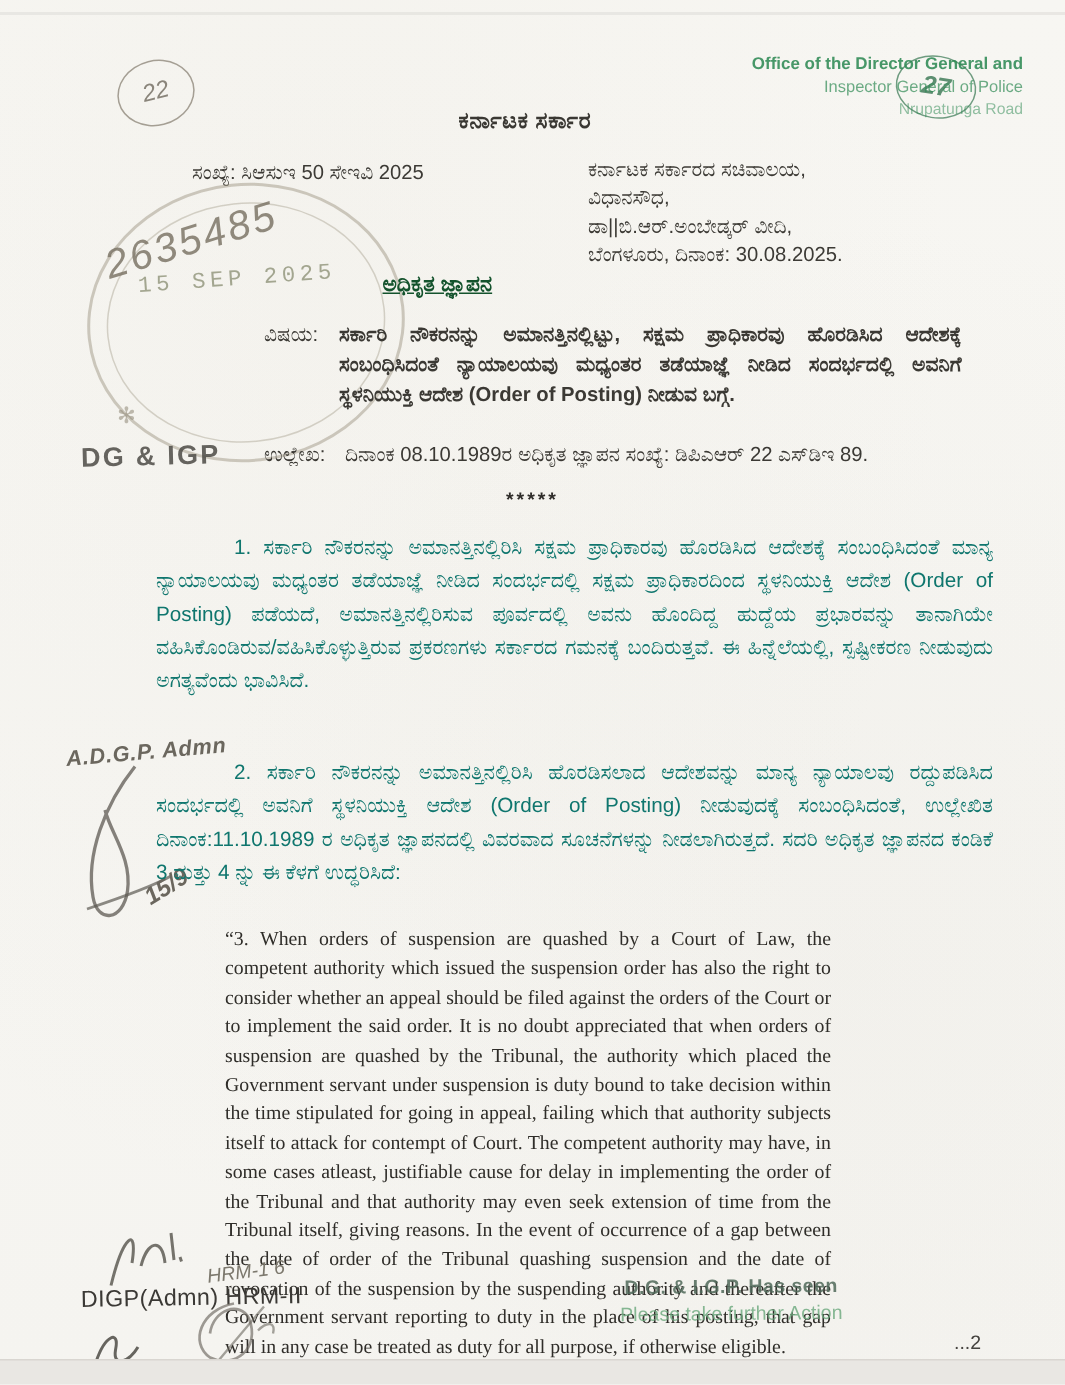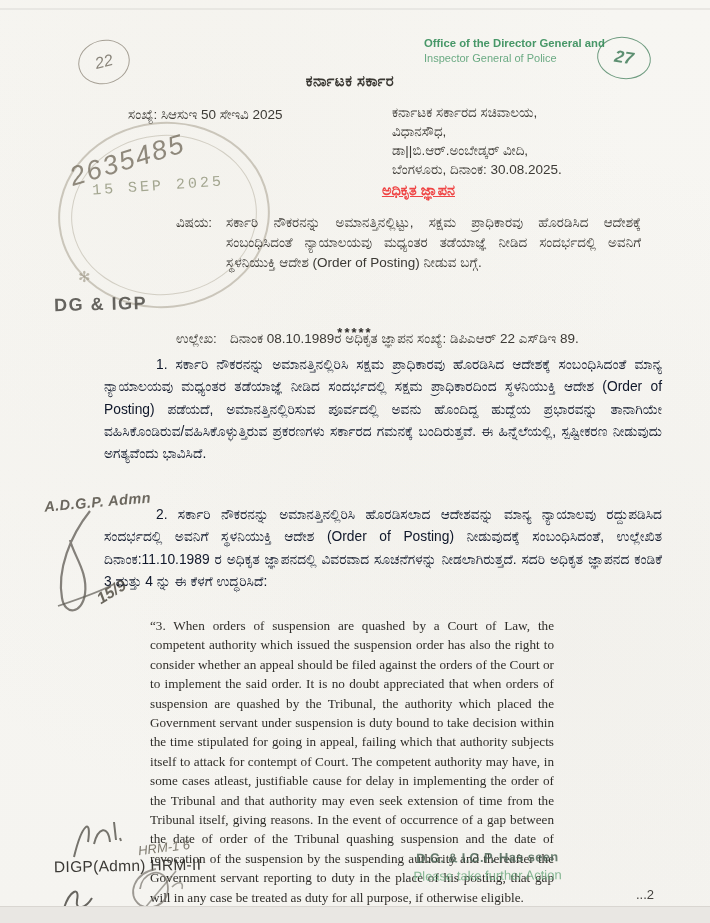--- a/index.html
+++ b/index.html
@@ -18,53 +18,53 @@
   .scan-top{position:absolute;left:0;top:8px;width:710px;height:2px;background:#e3e1dd;opacity:.7;}
   .scan-bottom{position:absolute;left:0;top:906px;width:710px;height:17px;background:#e9e7e3;border-top:1px solid #d9d6d1;}
   .abs{position:absolute;}
   .kn{font-family:"Liberation Sans","DejaVu Sans",sans-serif;}
   .en-serif{font-family:"Liberation Serif","DejaVu Serif",serif;}
 
   
   .govt-title{left:240px;top:72px;width:220px;text-align:center;font-size:15px;font-weight:bold;letter-spacing:.5px;color:#3a3833;}
   .letter-no{left:128px;top:107px;font-size:13.5px;color:#3c3a35;}
   .addr{left:392px;top:103px;width:266px;text-align:left;font-size:13.5px;line-height:19px;color:#3c3a35;}
-  .memo-title{left:255px;top:182px;width:200px;text-align:right;font-size:14.5px;font-weight:bold;text-decoration:underline;color:#ef4444;}
+  .memo-title{left:255px;top:182px;width:200px;text-align:left;font-size:14.5px;font-weight:bold;text-decoration:underline;color:#14532d;}
 
   
   .circle-note{border:1.6px solid #a59f94;border-radius:50%;display:flex;align-items:center;justify-content:center;color:#8a857b;font-style:italic;}
   .circle-left{left:78px;top:40px;width:50px;height:42px;transform:rotate(-14deg);font-size:16px;}
   .circle-right{left:597px;top:37px;width:52px;height:40px;transform:rotate(9deg);border-color:#6f9c80;color:#5d8f71;font-size:17px;font-weight:bold;}
-  .office-stamp{left:424px;top:36px;width:278px;text-align:left;line-height:15px;}
+  .office-stamp{left:404px;top:36px;width:278px;text-align:right;line-height:15px;}
   .office-stamp .l1{font-size:11.3px;font-weight:bold;color:rgba(47,138,84,.88);}
   .office-stamp .l2{font-size:11px;font-weight:normal;color:rgba(47,138,84,.70);}
   .office-stamp .l3{font-size:10.5px;color:rgba(47,138,84,.52);}
   .office-stamp .l4{font-size:10.5px;color:rgba(47,138,84,.55);letter-spacing:.4px;}
 
   .round-stamp{left:58px;top:122px;width:208px;height:182px;border:2px solid rgba(168,161,144,.55);border-radius:50%;transform:rotate(-6deg);}
   .round-stamp .inner{position:absolute;left:11px;top:11px;right:11px;bottom:11px;border:1.4px solid rgba(168,161,144,.45);border-radius:50%;}
   .stamp-number{left:68px;top:145px;font-size:27px;color:rgba(125,118,103,.85);transform:rotate(-17deg);font-style:italic;letter-spacing:2px;}
   .stamp-date{left:92px;top:178px;font-size:15px;color:rgba(142,146,120,.8);letter-spacing:3px;transform:rotate(-4deg);font-family:"Liberation Mono","DejaVu Sans Mono",monospace;}
   .stamp-star{left:78px;top:268px;font-size:15px;color:rgba(150,143,126,.6);}
 
   .dg-igp{left:54px;top:294px;font-size:18px;color:#4d4b46;letter-spacing:1.5px;transform:rotate(-1.5deg);font-weight:bold;opacity:.85;}
   .hw{color:#6b675e;font-style:italic;}
   .adgp-note{left:44px;top:494px;font-size:14.5px;font-weight:bold;transform:rotate(-5deg);letter-spacing:.5px;}
   .date-note{left:96px;top:583px;font-size:16px;transform:rotate(-32deg);font-weight:bold;}
   .hrm-note{left:138px;top:840px;font-size:13px;transform:rotate(-7deg);color:#7c786d;}
 
   
   .subject{left:176px;top:213px;width:468px;display:flex;font-size:13.5px;line-height:20px;color:#3b3934;}
   .subject .lbl{width:50px;flex:none;}
-  .subject .txt{width:415px;text-align:justify;}
-  .reference{left:176px;top:293px;width:478px;display:flex;font-size:13.5px;line-height:20px;color:#3b3934;margin-top:36px;}
+  .subject .txt{width:415px;text-align:justify;font-weight:bold;}
+  .reference{left:176px;top:293px;width:478px;display:flex;font-size:13.5px;line-height:20px;color:#3b3934;}
   .reference .lbl{width:54px;flex:none;}
   .reference .txt{width:420px;}
   .stars{left:255px;top:325px;width:200px;text-align:center;font-size:13px;font-weight:bold;letter-spacing:2px;color:#2e2c29;}
-  .para{width:558px;font-size:13.8px;line-height:22.3px;text-align:justify;color:#0f172a;text-indent:52px;}
+  .para{width:558px;font-size:13.8px;line-height:22.3px;text-align:justify;color:#0f766e;text-indent:52px;}
   .para1{left:104px;top:354px;}
   .para2{left:104px;top:504px;}
   .quote{left:150px;top:616px;width:404px;font-size:13.2px;line-height:19.4px;text-align:justify;color:#2f2d29;}
 
   
   .signatory{left:54px;top:857px;font-size:15.5px;color:#3b3935;transform:rotate(-1deg);letter-spacing:.3px;}
   .seen-stamp{left:400px;top:850px;width:175px;text-align:center;transform:rotate(-.6deg);}
   .seen-stamp .s1{font-size:13px;font-weight:bold;color:#50695a;opacity:.85;letter-spacing:.3px;}
   .seen-stamp .s2{font-size:13px;color:#6aa87c;opacity:.8;margin-top:3px;}
   .page-num{left:636px;top:887px;font-size:13px;color:#45433f;}
@@ -79,20 +79,21 @@
 <div class="abs circle-note circle-left">
   <span>22</span>
 </div>
 <div class="abs circle-note circle-right">
   <span>27</span>
 </div>
 
 <div class="abs office-stamp">
   <div class="l1">Office of the Director General and</div>
   <div class="l2">Inspector General of Police</div>
+  <div class="l3">Nrupatunga Road</div>
 </div>
 
 <div class="abs govt-title kn">ಕರ್ನಾಟಕ ಸರ್ಕಾರ</div>
 <div class="abs letter-no kn">ಸಂಖ್ಯೆ: ಸಿಆಸುಇ 50 ಸೇಇವಿ 2025</div>
 <div class="abs addr kn">
   <div>ಕರ್ನಾಟಕ ಸರ್ಕಾರದ ಸಚಿವಾಲಯ,</div>
   <div>ವಿಧಾನಸೌಧ,</div>
   <div>ಡಾ||ಬಿ.ಆರ್.ಅಂಬೇಡ್ಕರ್ ವೀದಿ,</div>
   <div>ಬೆಂಗಳೂರು, ದಿನಾಂಕ: 30.08.2025.</div>
 </div>

